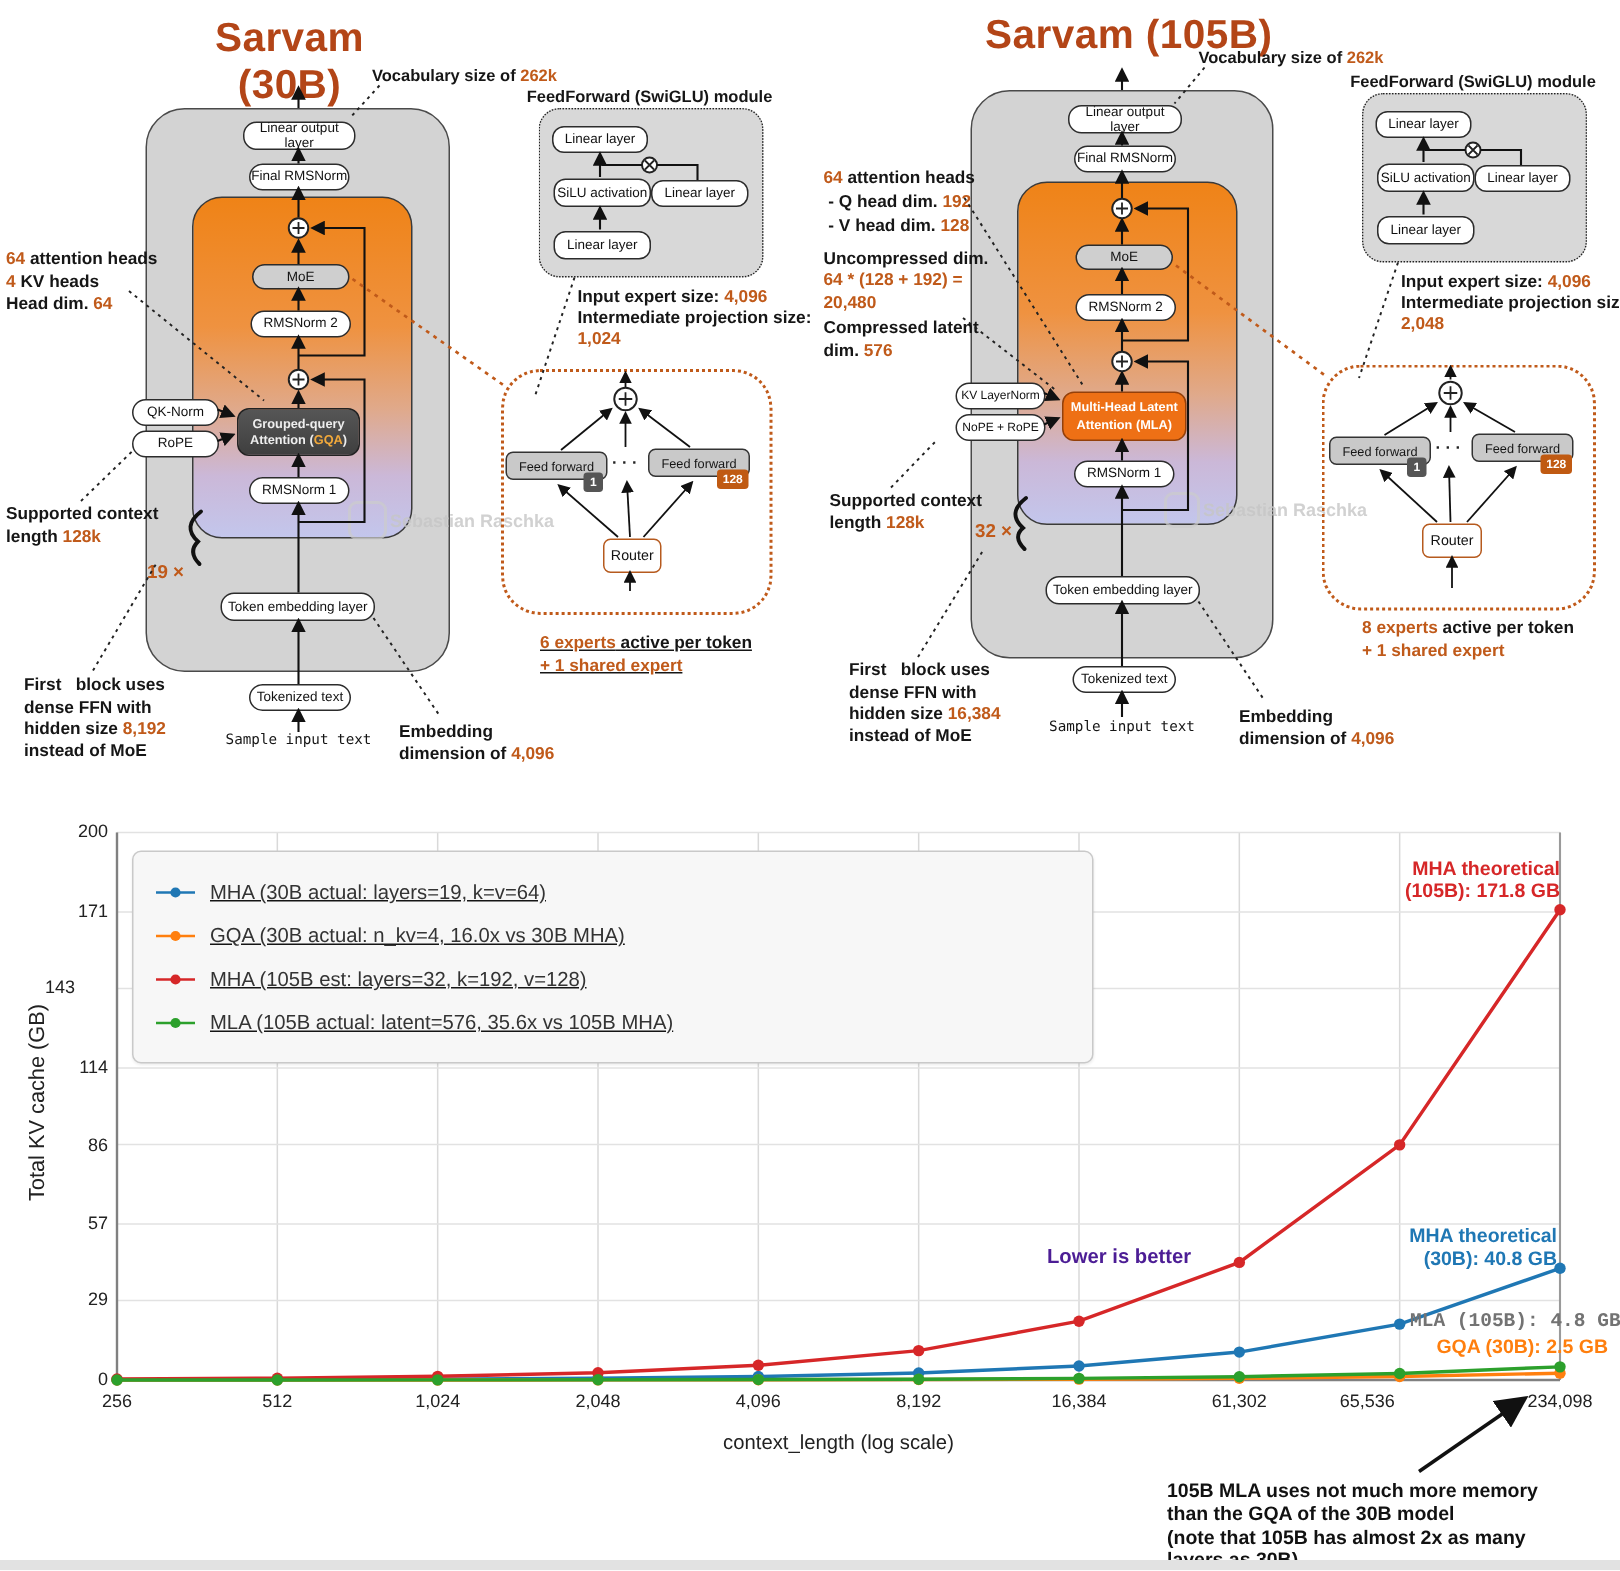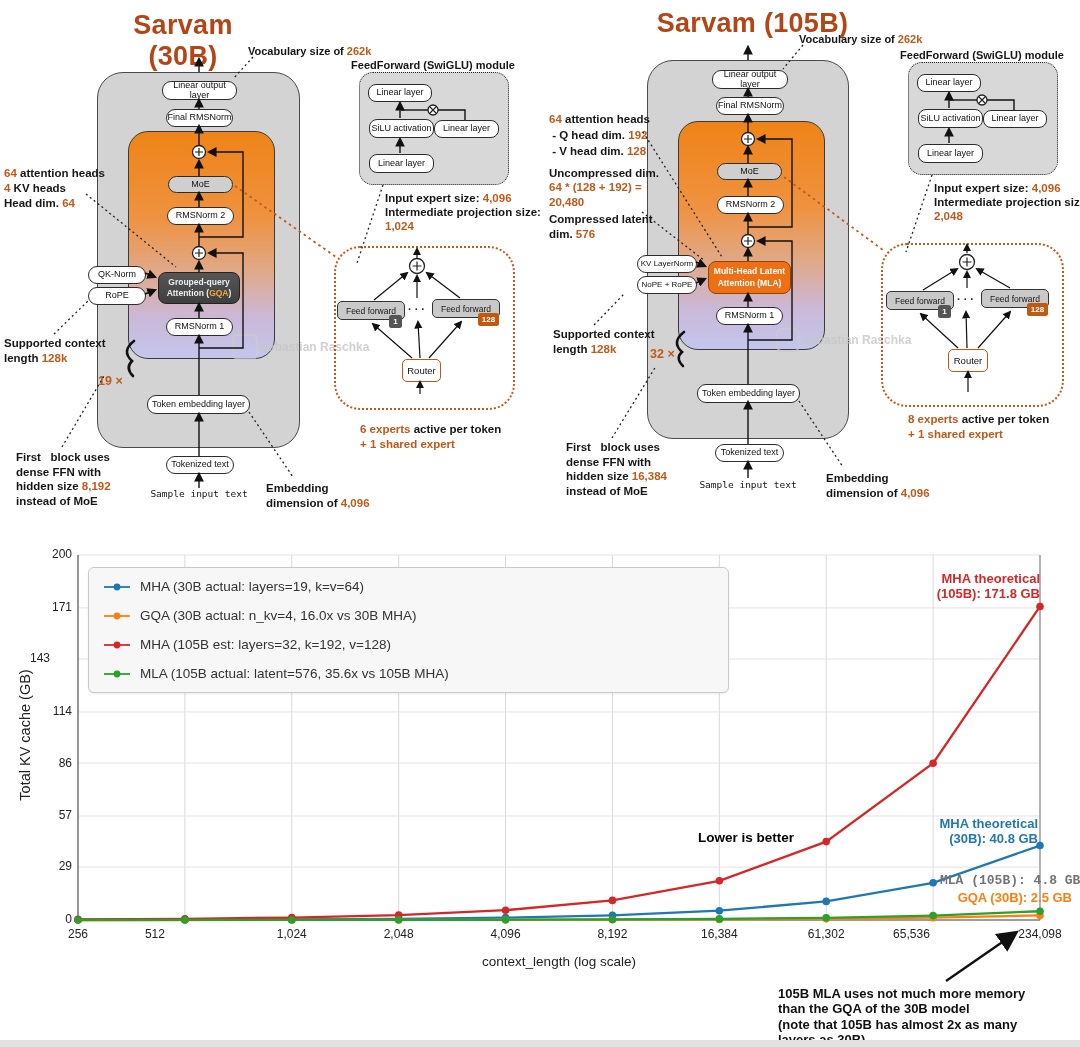--- a/index.html
+++ b/index.html
@@ -28,33 +28,33 @@
   .bigTitle{position:absolute;font-weight:800;font-size:27px;color:var(--title);text-align:center;letter-spacing:.3px;}
   .mono{font-family:"DejaVu Sans Mono","Liberation Mono",monospace;}
   .wmTxt{position:absolute;color:#c6c6c6;font-weight:bold;font-size:12px;opacity:.8;}
   .wmIcon{position:absolute;border:2.5px solid #cccccc;border-radius:6px;opacity:.7;}
   .dots3{position:absolute;font-weight:bold;font-size:11px;letter-spacing:3px;color:#222;text-align:center;}
   .loopLbl{position:absolute;font-weight:bold;font-size:12.5px;color:var(--accent);}
   svg.overlay{position:absolute;left:0;top:0;pointer-events:none;}
   
   #chart{position:absolute;left:0;top:545px;width:1080px;height:502px;}
   .tick{position:absolute;font-size:12px;color:#222;}
-  #legend{position:absolute;left:88px;top:22px;width:641px;height:126px;background:#f7f7f7;
+  #legend{position:absolute;left:88px;top:22px;width:641px;height:142px;background:#f7f7f7;
       border:1.4px solid #c9c9c9;border-radius:6px;box-shadow:0 1px 2px rgba(0,0,0,.08);
-      display:flex;flex-direction:column;justify-content:center;padding-left:14px;box-sizing:border-box;gap:8px;}
+      display:flex;flex-direction:column;justify-content:center;padding-left:14px;box-sizing:border-box;gap:8px;text-decoration:underline;}
   .legRow{display:flex;align-items:center;gap:9px;font-size:13.5px;color:#333;height:21px;}
   .chartAnn{position:absolute;font-weight:bold;font-size:13px;line-height:1.15;}
   .gray-strip{position:absolute;left:0;top:1040px;width:1080px;height:7px;background:#e2e2e2;}
 </style>
 </head>
 <body>
 
 <div id="stage">
 
-  <div class="bigTitle" style="left:98px;top:10px;width:170px;">Sarvam (30B)</div>
+  <div class="bigTitle" style="left:108px;top:10px;width:170px;">Sarvam (30B)</div>
   <div class="ann" style="left:248px;top:44px;font-size:11px;white-space:nowrap;"><span>Vocabulary size of </span><span class="num">262k</span></div>
 
   <div class="blockOuter" style="left:97px;top:72px;width:201px;height:374px;"></div>
   <div class="blockInner" style="left:128px;top:131px;width:145px;height:226px;"></div>
 
   <div class="box" style="left:162px;top:81px;width:73px;height:17px;">Linear output layer</div>
   <div class="box" style="left:166px;top:109px;width:65px;height:16px;">Final RMSNorm</div>
   <div class="box grayfill" style="left:168px;top:176px;width:63px;height:15px;">MoE</div>
   <div class="box" style="left:167px;top:207px;width:65px;height:16px;">RMSNorm 2</div>
   <div class="box" style="left:88px;top:266px;width:56px;height:16px;">QK-Norm</div>
@@ -86,21 +86,21 @@
   <div class="ann" style="left:385px;top:205px;white-space:nowrap;">Intermediate projection size:</div>
   <div class="ann num" style="left:385px;top:219px;">1,024</div>
 
   <div class="moePanel" style="left:334px;top:246px;width:177px;height:160px;"></div>
   <div class="ffBox" style="left:337px;top:301px;width:66px;height:17px;">Feed forward</div>
   <div class="badge" style="left:389px;top:315px;width:13px;height:13px;background:#555;">1</div>
   <div class="dots3" style="left:404px;top:303px;width:28px;">···</div>
   <div class="ffBox" style="left:432px;top:299px;width:66px;height:17px;">Feed forward</div>
   <div class="badge" style="left:478px;top:313px;width:21px;height:13px;background:#c05a12;">128</div>
   <div class="box" style="left:402px;top:359px;width:37px;height:21px;border:1.6px solid #b65a1e;border-radius:5px;font-size:9.5px;">Router</div>
-  <div class="ann" style="left:360px;top:422px;"><span class="num">6 experts</span><span> active per token</span><br><span class="num">+ 1 shared expert</span></div>
+  <div class="ann" style="left:360px;top:422px;text-decoration:underline;"><span class="num">6 experts</span><span> active per token</span><br><span class="num">+ 1 shared expert</span></div>
 
   <div class="bigTitle" style="left:655px;top:8px;width:195px;">Sarvam (105B)</div>
   <div class="ann" style="left:799px;top:32px;font-size:11px;white-space:nowrap;"><span>Vocabulary size of </span><span class="num">262k</span></div>
 
   <div class="blockOuter" style="left:647px;top:60px;width:200px;height:377px;"></div>
   <div class="blockInner" style="left:678px;top:121px;width:145px;height:227px;"></div>
 
   <div class="box" style="left:712px;top:70px;width:74px;height:17px;">Linear output layer</div>
   <div class="box" style="left:716px;top:97px;width:66px;height:16px;">Final RMSNorm</div>
   <div class="box grayfill" style="left:717px;top:163px;width:63px;height:15px;">MoE</div>
@@ -348,21 +348,21 @@
         <div class="tick" style="left: 30px; width: 42px; top: 314.075px; text-align: right;">29</div>
         <div class="tick" style="left: 30px; width: 42px; top: 262.975px; text-align: right;">57</div>
         <div class="tick" style="left: 30px; width: 42px; top: 211px; text-align: right;">86</div>
         <div class="tick" style="left: 30px; width: 42px; top: 158.95px; text-align: right;">114</div>
         <div class="tick" style="left: 30px; width: 42px; top: 106.025px; ">143</div>
         <div class="tick" style="left: 30px; width: 42px; top: 54.925px; text-align: right;">171</div>
         <div class="tick" style="left: 30px; width: 42px; top: 2px; text-align: right;">200</div>
       </div>
     <div id="xticks">
         <div class="tick" style="left: 38px; width: 80px; top: 382px; text-align: center;">256</div>
-        <div class="tick" style="left: 144.889px; width: 80px; top: 382px; text-align: left;">512</div>
+        <div class="tick" style="left: 144.889px; width: 80px; top: 382px; text-align: center;">512</div>
         <div class="tick" style="left: 251.778px; width: 80px; top: 382px; text-align: center;">1,024</div>
         <div class="tick" style="left: 358.667px; width: 80px; top: 382px; text-align: center;">2,048</div>
         <div class="tick" style="left: 465.556px; width: 80px; top: 382px; text-align: center;">4,096</div>
         <div class="tick" style="left: 572.444px; width: 80px; top: 382px; text-align: center;">8,192</div>
         <div class="tick" style="left: 679.333px; width: 80px; top: 382px; text-align: center;">16,384</div>
         <div class="tick" style="left: 786.222px; width: 80px; top: 382px; text-align: center;">61,302</div>
         <div class="tick" style="left: 893.111px; width: 80px; top: 382px; text-align: left;">65,536</div>
         <div class="tick" style="left: 1000px; width: 80px; top: 382px; text-align: center;">234,098</div>
       </div>
     <div class="abs ctr" style="left:409px;top:409px;width:300px;font-size:13.5px;color:#222;">context_length (log scale)</div>
@@ -395,19 +395,19 @@
         <circle cx="14" cy="5" r="3.4" fill="#2ca02c"></circle>
           </svg>
       <span>MLA (105B actual: latent=576, 35.6x vs 105B MHA)</span>
         </div>
       </div>
 
     <div class="chartAnn" style="left:898px;top:27px;width:142px;text-align:right;color:#d62728;"><span>MHA theoretical</span><br><span>(105B): 171.8 GB</span></div>
     <div class="chartAnn" style="left:916px;top:272px;width:122px;text-align:right;color:#1f77b4;"><span>MHA theoretical</span><br><span>(30B): 40.8 GB</span></div>
     <div class="chartAnn" style="left:940px;top:329px;width:132px;text-align:right;color:#737373;white-space:nowrap;font-family:Liberation Mono, monospace;">MLA (105B): 4.8 GB</div>
     <div class="chartAnn" style="left:943px;top:346px;width:129px;text-align:right;color:#ff7f0e;white-space:nowrap;">GQA (30B): 2.5 GB</div>
-    <div class="chartAnn" style="left:698px;top:285px;color:#000000;font-size:13.5px;">Lower is better</div>
+    <div class="chartAnn" style="left:698px;top:285px;color:#4c1d95;font-size:13.5px;">Lower is better</div>
 
     <div class="chartAnn" style="left:778px;top:441px;color:#111;line-height:1.18;"><span>105B MLA uses not much more memory</span><br><span>than the GQA of the 30B model</span><br><span>(note that 105B has almost 2x as many</span><br><span>layers as 30B)</span></div>
   </div>
 
   <div class="gray-strip"></div>
 </div>
 
 </body></html>

